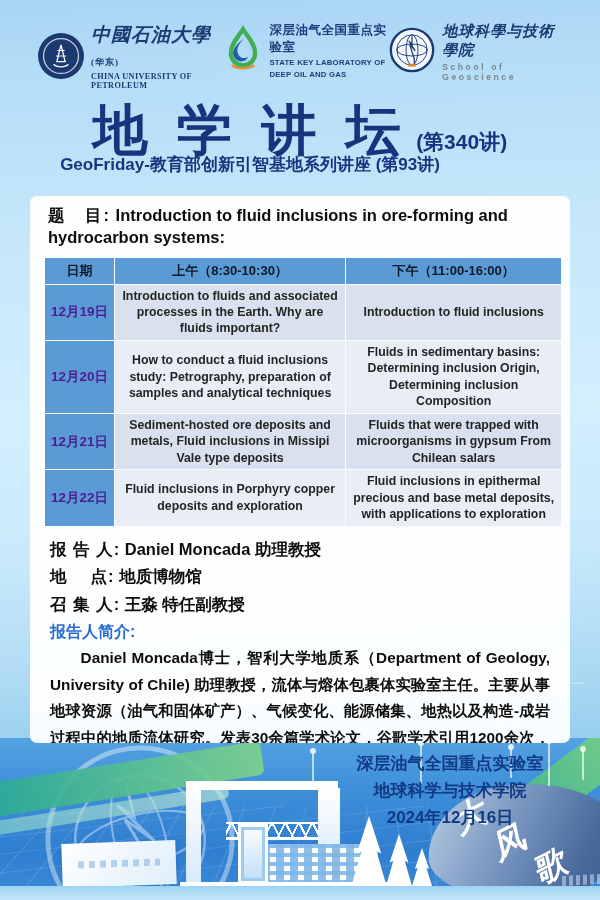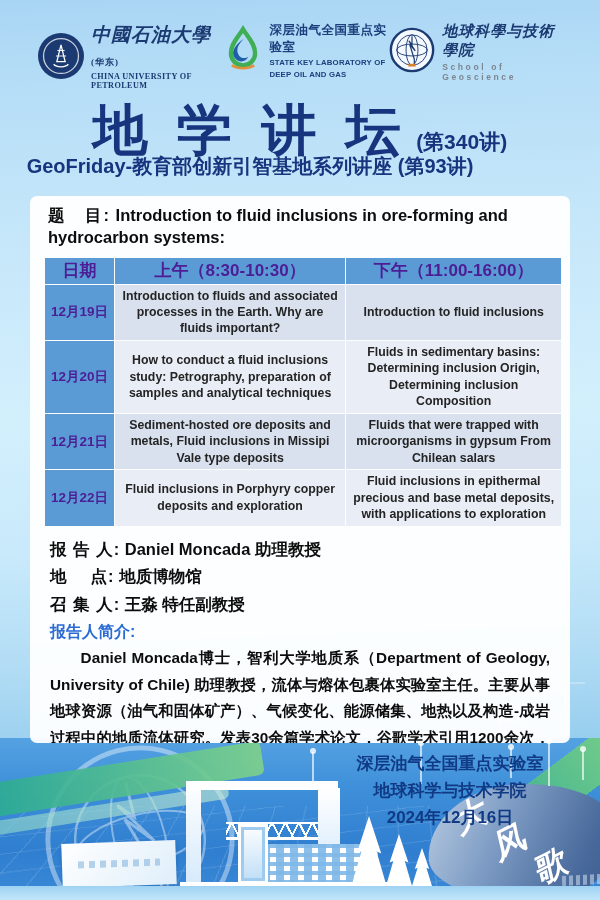--- a/index.html
+++ b/index.html
@@ -24,32 +24,32 @@
   .logo2 .lg-cn{ font-family:"Liberation Sans", sans-serif; font-size:12.5px; font-style:normal; letter-spacing:.5px; color:#1c3f7e;}
   .logo2 .lg-en{ font-size:7.8px; color:#1c3f7e; font-weight:bold; letter-spacing:.2px; line-height:1.25; }
   .logo3 .lg-cn{ font-size:15px; font-style:italic; letter-spacing:1px; color:#1c3a72; }
   .logo3 .lg-en{ font-size:8.5px; color:#7d8690; letter-spacing:2.6px; font-weight:bold; }
   .ltxt{ display:flex; flex-direction:column; gap:2px; }
   
   .title-row{ position:absolute; top:94px; left:0; width:600px; text-align:center; color:#17357e; }
   .title-main{ font-size:55px; font-weight:900; letter-spacing:7px; }
   .title-session{ font-size:21px; font-weight:800; margin-left:4px; }
   .subtitle{ position:absolute; top:153px; left:0; width:500px; text-align:center;
-             color:#17357e; font-size:20px; font-weight:800; }
+             color:#17357e; font-size:17px; font-weight:800; }
   
   .circuit{ position:absolute; left:470px; top:648px; opacity:.35; }
   
   .panel{ position:absolute; left:30px; top:196px; width:540px; height:547px;
           background:rgba(255,255,255,.95); border-radius:7px; padding:9px 14px 0 14px;
           overflow:hidden; z-index:3; }
   .topic{ font-size:16.5px; font-weight:800; color:#0d0d0d; line-height:1.32; padding:0 4px; }
   .topic .tlabel{ letter-spacing:2px; }
   
   table{ border-collapse:collapse; margin:8px auto 7px auto; width:518px; }
-  th{ background:#5b9bd5; color:#4c1d95; font-size:17px; font-weight:800; height:27px;
+  th{ background:#5b9bd5; color:#0f172a; font-size:13px; font-weight:800; height:27px;
       border:1.5px solid #fbfdff; }
   td{ border:1.5px solid #fbfdff; text-align:center; }
   td.date{ background:#5b9bd5; color:#4c1d95; font-weight:800; font-size:13.5px; width:70px; }
   td.cell{ font-size:12.3px; font-weight:800; color:#242424; padding:3px 6px; line-height:1.34; }
   tr.odd td.cell{ background:#d9e1ef; }
   tr.even td.cell{ background:#e9eef6; }
   th.c1{ width:70px; } th.c2{ width:232px; } th.c3{ width:216px; }
   
   .info{ padding:2px 6px 0 6px; }
   .info-line{ font-size:16.5px; font-weight:800; color:#0d0d0d; line-height:27.5px; }

